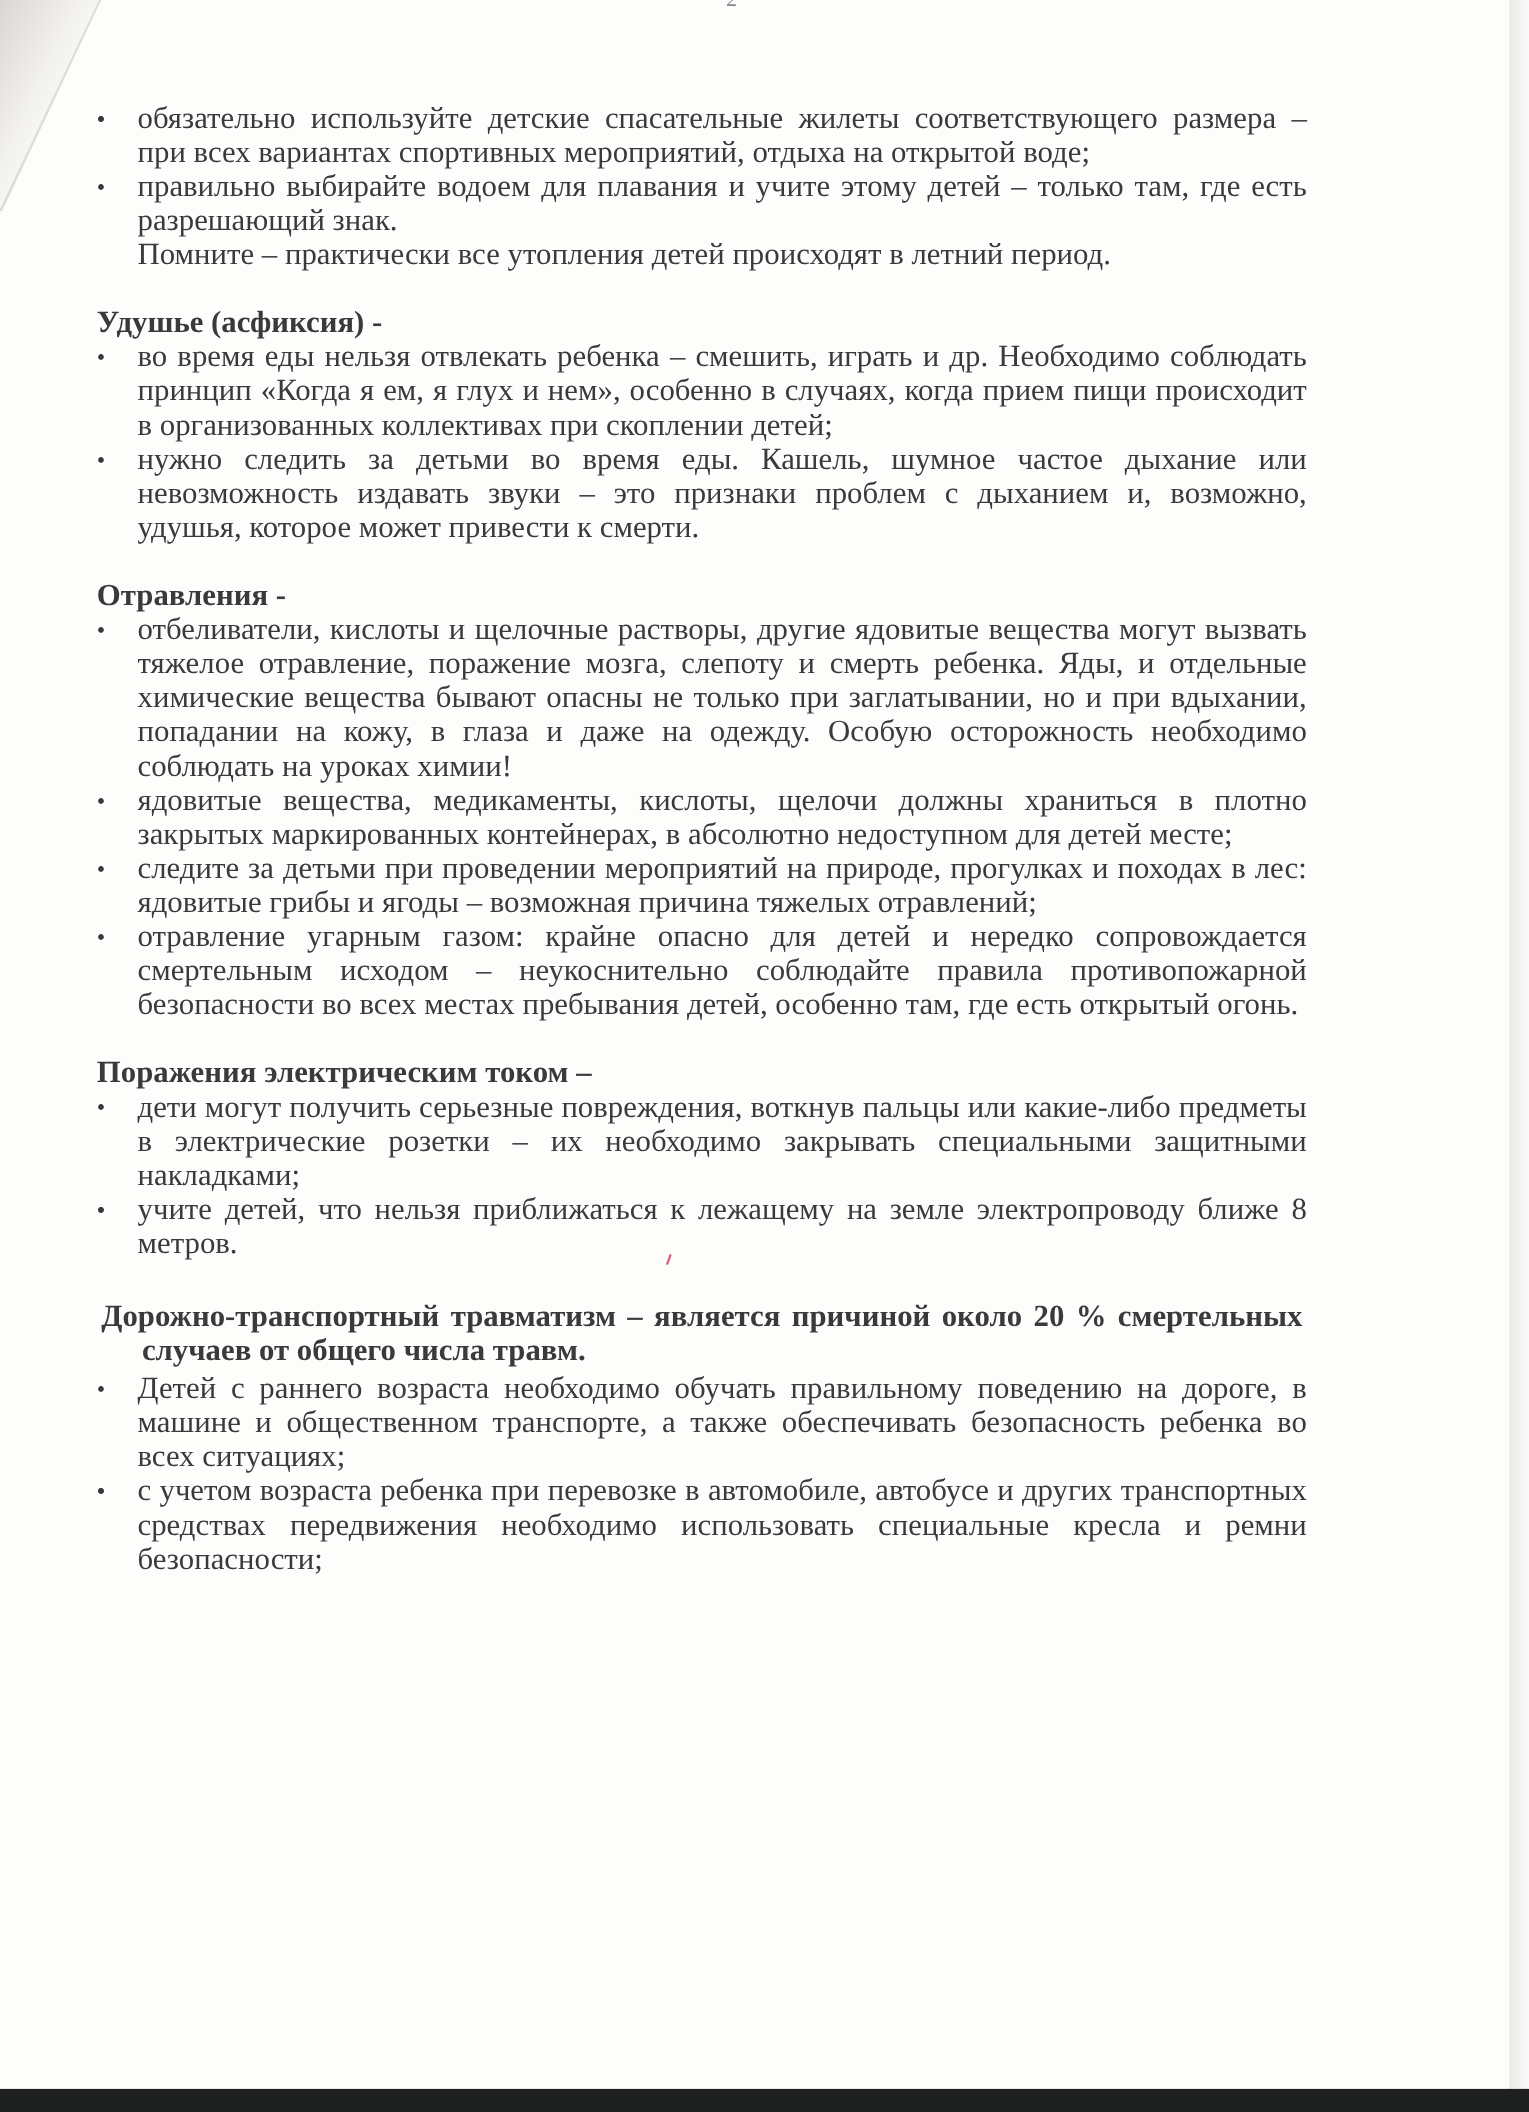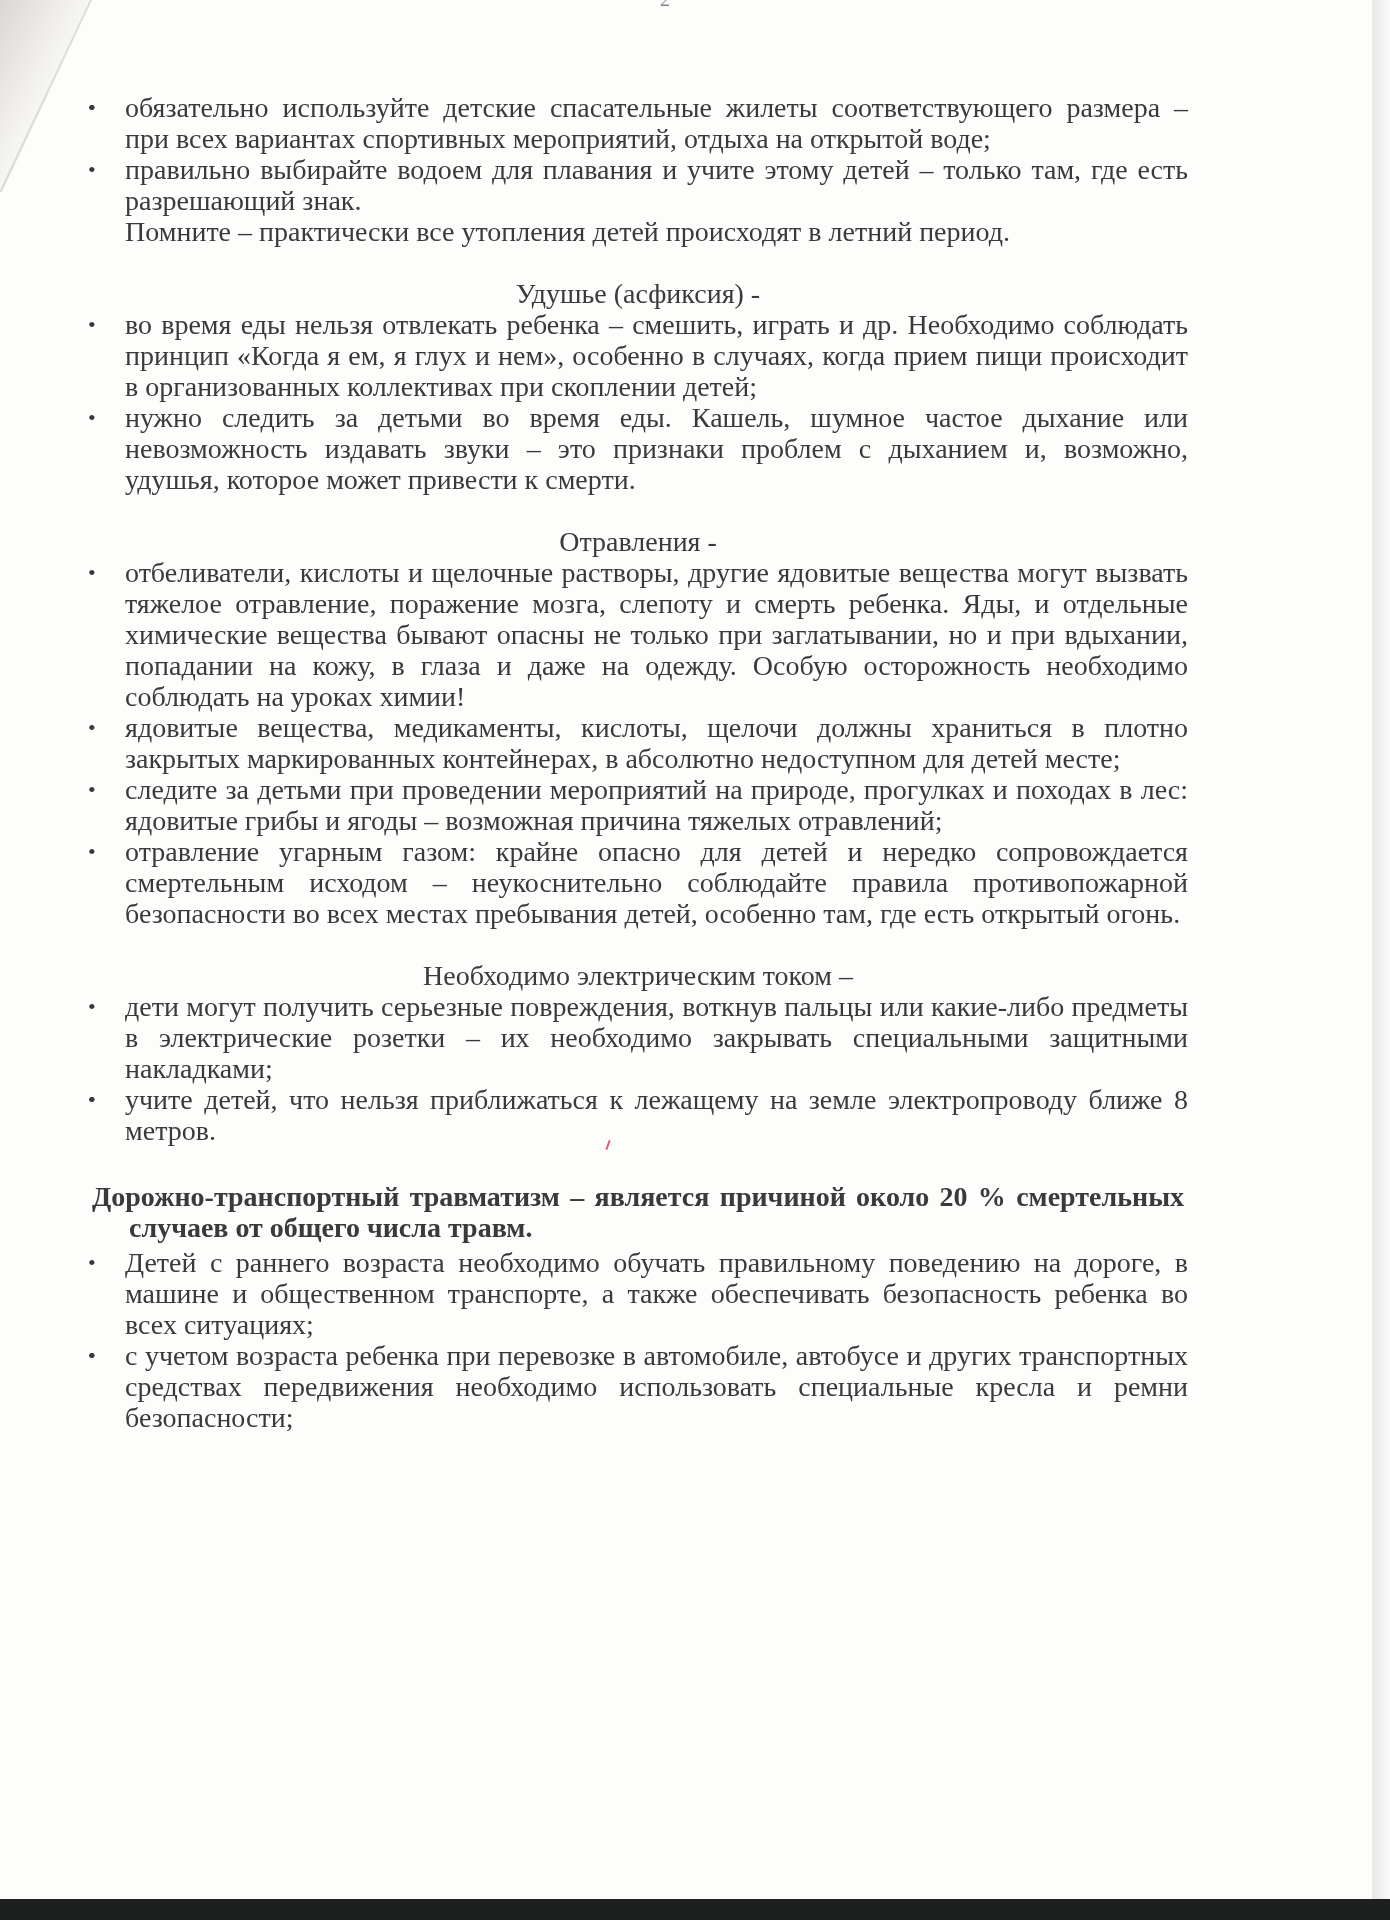--- a/index.html
+++ b/index.html
@@ -42,21 +42,21 @@
     .item {
       position: relative; padding-left: 37px; text-align: justify; margin: 0;
     }
     .item .bullet {
       position: absolute; left: 0; top: 0; font-size: 22px;
     }
     .note {
       padding-left: 37px; font-weight: normal; margin: 0;
     }
     .heading {
-      font-weight: normal; margin: 0; text-align: center;
+      font-weight: bold; margin: 0;
     }
     .gap { height: 31px; }
     .heading-hang {
       font-weight: bold; margin: 4px; text-align: justify;
       padding-left: 37px; text-indent: -37px;
     }
     b { font-weight: normal; }
     .ink-mark {
       position: absolute; left: 607px; top: 1140px; width: 2px; height: 10px;
       background: #e05a7a; transform: rotate(20deg);
@@ -93,21 +93,21 @@
       <p class="heading">Отравления -</p>
       <p class="item"><span class="bullet">•</span><span>отбеливатели, кислоты и щелочные растворы, другие ядовитые вещества могут вызвать тяжелое отравление, поражение мозга, слепоту и смерть ребенка. Яды, и отдельные химические вещества бывают опасны не только при заглатывании, но и при вдыхании, попадании на кожу, в глаза и даже на одежду. </span><b>Особую осторожность необходимо соблюдать на уроках химии!</b></p>
       <p class="item"><span class="bullet">•</span><span>ядовитые вещества, медикаменты, кислоты, щелочи должны храниться в плотно закрытых маркированных контейнерах, в абсолютно недоступном для детей месте;</span></p>
       <p class="item"><span class="bullet">•</span><span>следите за детьми при проведении мероприятий на природе, прогулках и походах в лес: ядовитые грибы и ягоды – возможная причина тяжелых отравлений;</span></p>
       <p class="item"><span class="bullet">•</span><span>отравление угарным газом: крайне опасно для детей и нередко сопровождается смертельным исходом – неукоснительно соблюдайте правила противопожарной безопасности во всех местах пребывания детей, особенно там, где есть открытый огонь.</span></p>
     </div>
 
     <div class="gap"></div>
 
     <div>
-      <p class="heading">Необходимо электрическим током –</p>
+      <p class="heading">Поражения электрическим током –</p>
       <p class="item"><span class="bullet">•</span><span>дети могут получить серьезные повреждения, воткнув пальцы или какие-либо предметы в электрические розетки – их необходимо закрывать специальными защитными накладками;</span></p>
       <p class="item"><span class="bullet">•</span></p>
       <p class="item"><span class="bullet">•</span><span>учите детей, что нельзя приближаться к лежащему на земле электропроводу ближе 8 метров.</span></p>
     </div>
 
     <div class="gap"></div>
 
     <div>
       <p class="heading-hang">Дорожно-транспортный травматизм – является причиной около 20 % смертельных случаев от общего числа травм.</p>
       <p class="item"><span class="bullet">•</span><span>Детей с раннего возраста необходимо обучать правильному поведению на дороге, в машине и общественном транспорте, а также обеспечивать безопасность ребенка во всех ситуациях;</span></p>

